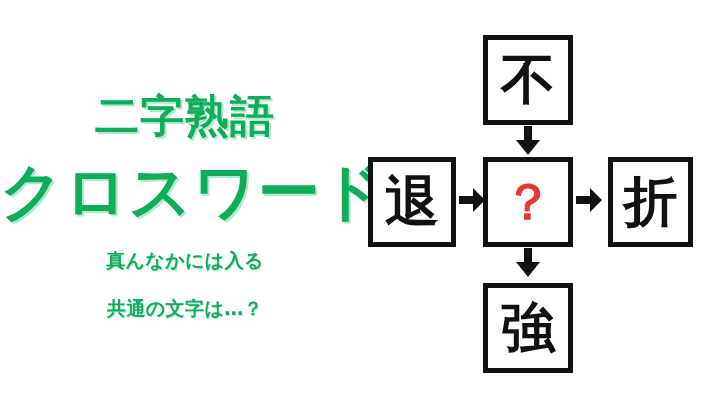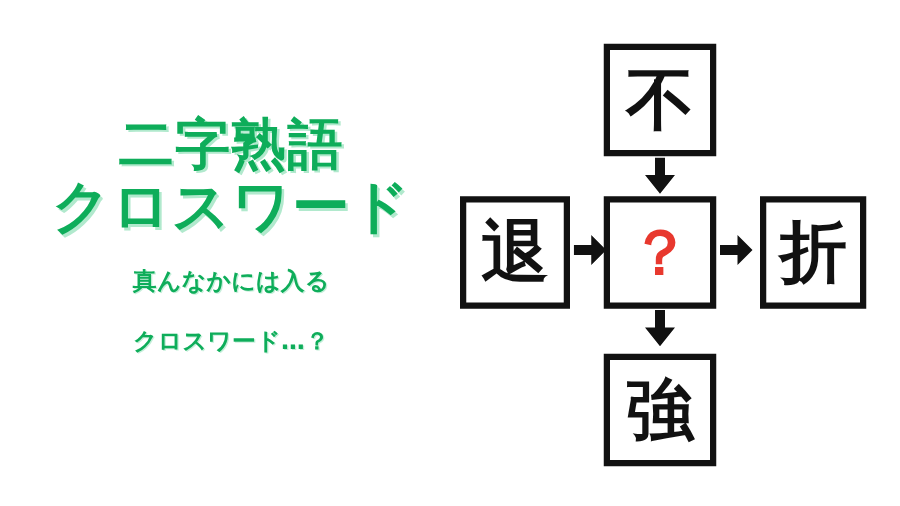--- a/index.html
+++ b/index.html
@@ -39,22 +39,22 @@
     text-shadow: 2px 2px 0 rgba(60, 200, 130, 0.40);
   }
   .title-line {
     display: block;
     white-space: nowrap;
   }
   .title-line-1 {
     font-size: 44px;
   }
   .title-line-2 {
-    font-size: 46px;
-    margin-top: 2px;
+    font-size: 62px;
+    margin-top: 20px;
   }
 
   .subtitle {
     margin-top: 16px;
     color: #0EAD5A;
     font-weight: 700;
     font-size: 19px;
     line-height: 1.24;
     letter-spacing: 0.02em;
     text-shadow: 1px 1px 0 rgba(60, 200, 130, 0.30);
@@ -119,21 +119,21 @@
 
 <div id="canvas">
 
   <div class="left-block">
     <div class="title">
       <span class="title-line title-line-1">二字熟語</span>
       <span class="title-line title-line-2">クロスワード</span>
     </div>
     <div class="subtitle">
       <span class="subtitle-line">真んなかには入る</span>
-      <span class="subtitle-line">クロスワード…？</span>
+      <span class="subtitle-line">共通の文字は…？</span>
     </div>
   </div>
 
   <div class="diagram">
 
     <div class="cell cell-top">
       <span class="cell-glyph">不</span>
     </div>
 
     <div class="cell cell-left">

